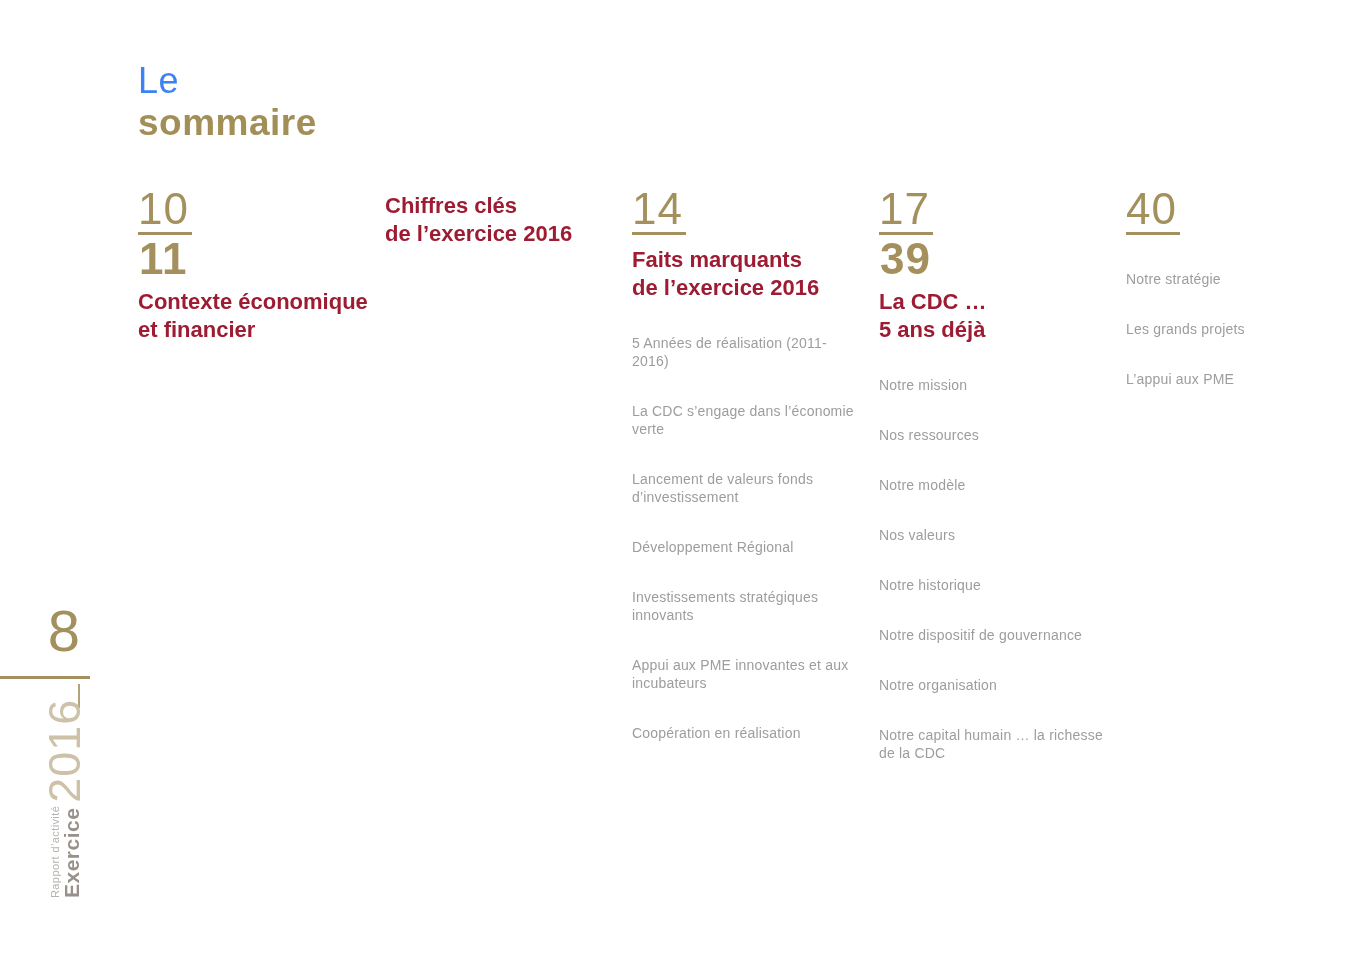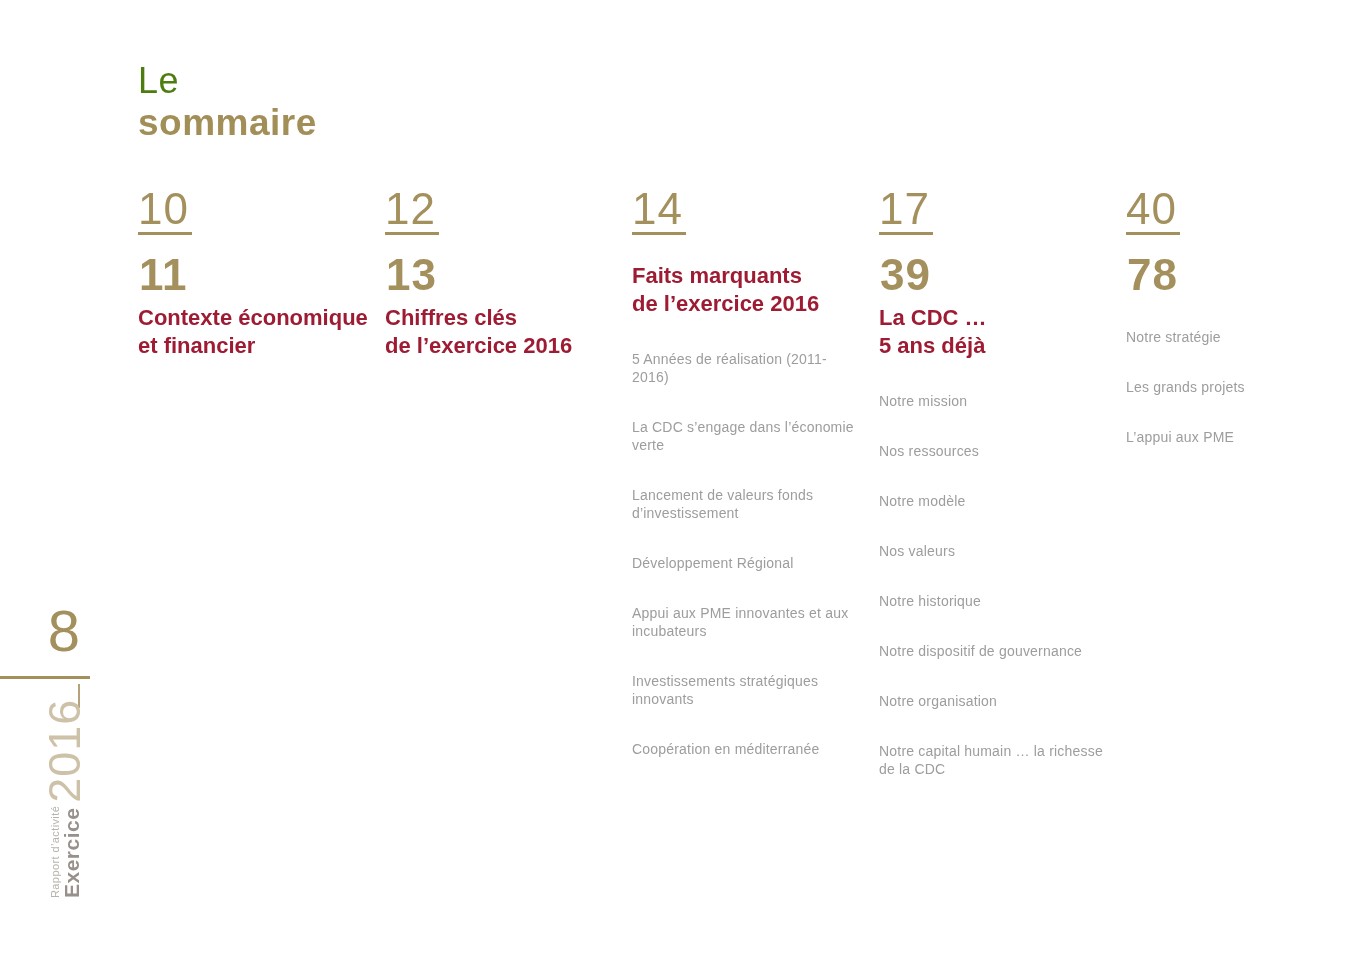--- a/index.html
+++ b/index.html
@@ -9,39 +9,39 @@
     width:1371px; height:970px;
     background:#ffffff;
     font-family:"Liberation Sans","DejaVu Sans",sans-serif;
     overflow:hidden;
   }
 
   
   .title-block { position:absolute; left:138px; top:60px; }
   .title-le {
     font-size:36px; font-weight:300; line-height:42px;
-    color:#4d7c0f; letter-spacing:0.5px;
+    color:#3b82f6; letter-spacing:0.5px;
   }
   .title-sommaire {
     font-size:37px; font-weight:700; line-height:42px;
     color:#a28f58; letter-spacing:0.5px;text-align:center;
   }
 
   
   .toc { position:absolute; left:138px; top:188px; display:flex; }
   .toc-col { width:247px; }
   .toc-col:last-child { width:246px; }
 
   .pages { margin-bottom:8px; color:#a3905c; }
   .num { display:block; font-size:44px; line-height:42px; font-weight:400; letter-spacing:1px; }
   .num-top {
     display:inline-block;
     border-bottom:3px solid #a3905c;
     padding:0 3px 2px 0;
-    margin-bottom:19px;
+    margin-bottom:3px;
   }
   .num-bottom { padding-left:1px;font-weight:bold; }
 
   .col-title {
     font-size:22px; font-weight:700; line-height:28px;
     color:#9e1c33; margin:4px 0 22px 0;
   }
 
   .col-items { list-style:none; }
   .col-items li {
@@ -101,40 +101,36 @@
 
     <section class="toc-col">
       <div class="pages">
         <span class="num num-top">10</span>
         <span class="num num-bottom">11</span>
       </div>
       <h2 class="col-title"><span>Contexte économique</span><br><span>et financier</span></h2>
     </section>
 
     <section class="toc-col">
-      <div class="pages">
-        <span class="num num-top">12</span>
-        <span class="num num-bottom">13</span>
-      </div>
       <h2 class="col-title"><span>Chiffres clés</span><br><span>de l’exercice 2016</span></h2>
     </section>
 
     <section class="toc-col">
       <div class="pages">
         <span class="num num-top">14</span>
       </div>
       <h2 class="col-title"><span>Faits marquants</span><br><span>de l’exercice 2016</span></h2>
       <ul class="col-items">
         <li>5 Années de réalisation (2011-2016)</li>
         <li>La CDC s’engage dans l’économie verte</li>
         <li>Lancement de valeurs fonds d’investissement</li>
         <li>Développement Régional</li>
+        <li>Investissements stratégiques innovants</li>
         <li>Appui aux PME innovantes et aux incubateurs</li>
-        <li>Investissements stratégiques innovants</li>
-        <li>Coopération en méditerranée</li>
+        <li>Coopération en réalisation</li>
       </ul>
     </section>
 
     <section class="toc-col">
       <div class="pages">
         <span class="num num-top">17</span>
         <span class="num num-bottom">39</span>
       </div>
       <h2 class="col-title"><span>La CDC …</span><br><span>5 ans déjà</span></h2>
       <ul class="col-items">
@@ -145,21 +141,20 @@
         <li>Notre historique</li>
         <li>Notre dispositif de gouvernance</li>
         <li>Notre organisation</li>
         <li>Notre capital humain … la richesse de la CDC</li>
       </ul>
     </section>
 
     <section class="toc-col narrow">
       <div class="pages">
         <span class="num num-top">40</span>
-        <span class="num num-bottom">78</span>
       </div>
       <ul class="col-items">
         <li>Notre stratégie</li>
         <li>Les grands projets</li>
         <li>L’appui aux PME</li>
       </ul>
     </section>
 
   </main>
 

